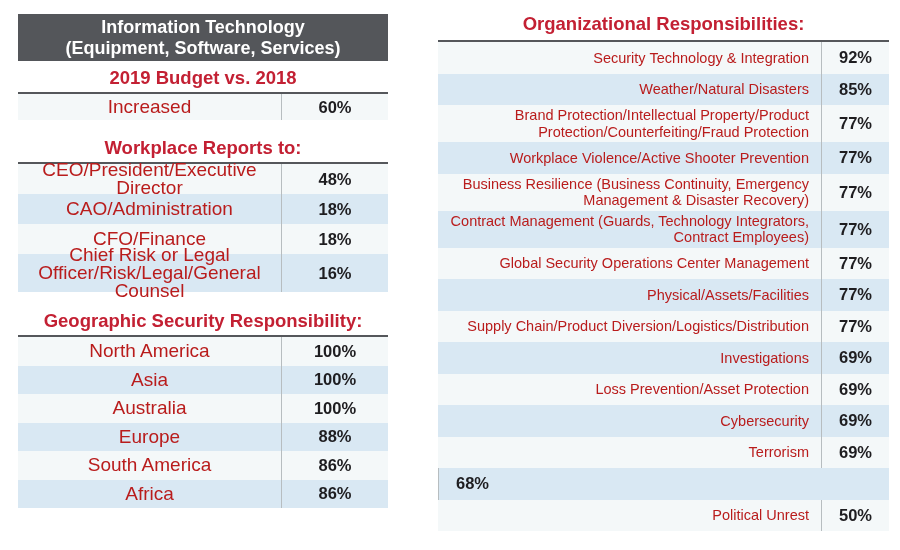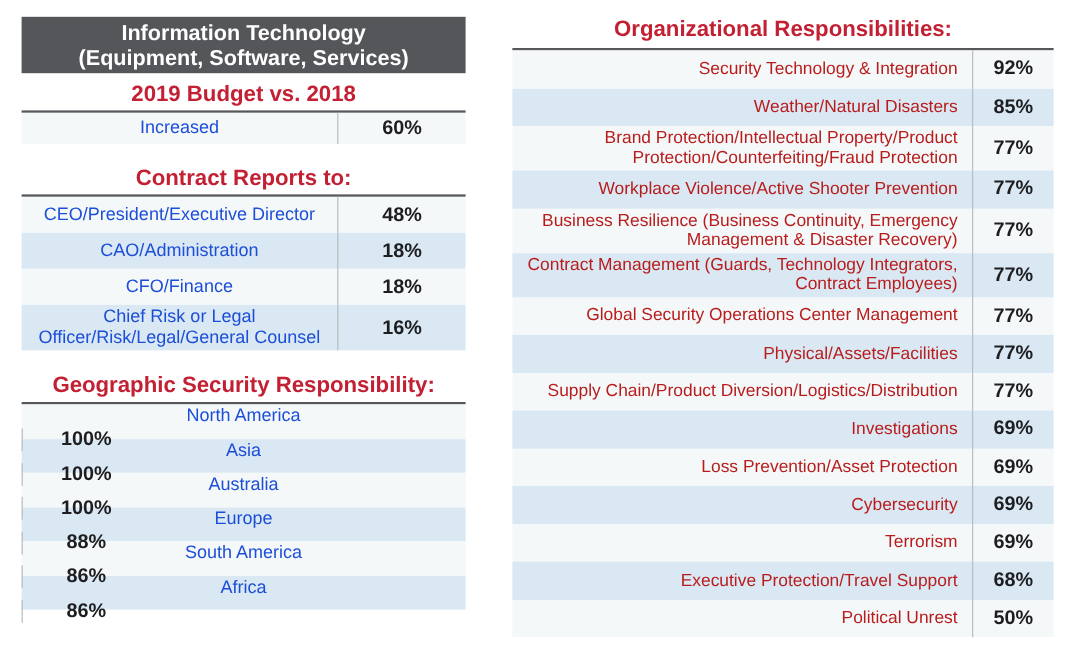--- a/index.html
+++ b/index.html
@@ -1,49 +1,49 @@
 <!DOCTYPE html>
 <html><head>
 <meta charset="utf-8">
 <style>
   * { margin:0; padding:0; box-sizing:border-box; }
   html,body { width:900px; height:550px; background:#ffffff; overflow:hidden;
               font-family:"Liberation Sans","DejaVu Sans",sans-serif; }
   .canvas { position:relative; width:825px; height:550px; background:#fff; }
 
   .left-col  { position:absolute; left:18px;  top:14px; width:370px; }
-  .right-col { position:absolute; left:427px; top:12px; width:451px; }
+  .right-col { position:absolute; left:438px; top:12px; width:451px; }
 
   .dark-box { background:#54565a; color:#fff; height:47px;
               display:flex; flex-direction:column; align-items:center; justify-content:center;
               font-weight:bold; font-size:18px; line-height:21px; text-align:center; }
 
   .red-heading { color:#c32033; font-weight:bold; font-size:18.5px; text-align:center;
                  height:24px; line-height:24px; }
   .h1 { margin-top:5px; }
   .h2 { margin-top:16px; }
   .h3 { margin-top:17px; }
 
   .tbl { margin-top:2px; border-top:2.5px solid #55575b; }
 
   .trow { display:flex; align-items:stretch; }
   .trow:nth-child(odd)  { background:#f4f8f9; }
   .trow:nth-child(even) { background:#d9e8f3; }
 
   .lbl { flex:1; display:flex; align-items:center; justify-content:center;
-         text-align:center; color:#1d4ed8; font-size:15px; line-height:18px; padding:1px 6px; }
+         text-align:center; color:#b91c1c; font-size:19px; line-height:18px; padding:1px 6px; }
   .val { display:flex; align-items:center; justify-content:center;
          border-left:1.5px solid #b7bdc0; color:#1e1d20; font-weight:bold; font-size:16.5px;text-align:center; }
 
   
   .left-col .val { width:107px; }
   .t1 .trow { height:26px; }
   .t2 .trow { height:30px; }
   .t2 .trow.tall { height:38px; }
-  .t3 .trow { height:28.5px;flex-direction:column; }
+  .t3 .trow { height:28.5px; }
 
   
   .right-col .tbl { margin-top:4px; }
   .right-col .val { width:68px; }
   .right-col .lbl { justify-content:flex-end; text-align:right;
                     font-size:14.5px; color:#b91c1c; line-height:16.5px; padding:1px 12px 1px 8px; }
   .rt .trow { height:31.5px; }
   .rt .trow.tall { height:37px; }
 </style>
 </head>
@@ -59,21 +59,21 @@
     </div>
 
     <div class="red-heading h1">2019 Budget vs. 2018</div>
     <div class="tbl t1">
       <div class="trow">
         <div class="lbl">Increased</div>
         <div class="val">60%</div>
       </div>
     </div>
 
-    <div class="red-heading h2">Contract Reports to:</div>
+    <div class="red-heading h2">Workplace Reports to:</div>
     <div class="tbl t2">
       <div class="trow">
         <div class="lbl">CEO/President/Executive Director</div>
         <div class="val">48%</div>
       </div>
       <div class="trow">
         <div class="lbl">CAO/Administration</div>
         <div class="val">18%</div>
       </div>
       <div class="trow">
@@ -164,21 +164,20 @@
       </div>
       <div class="trow">
         <div class="lbl">Cybersecurity</div>
         <div class="val">69%</div>
       </div>
       <div class="trow">
         <div class="lbl">Terrorism</div>
         <div class="val">69%</div>
       </div>
       <div class="trow">
-        <div class="lbl">Executive Protection/Travel Support</div>
         <div class="val">68%</div>
       </div>
       <div class="trow">
         <div class="lbl">Political Unrest</div>
         <div class="val">50%</div>
       </div>
     </div>
   </div>
 
 </div>

